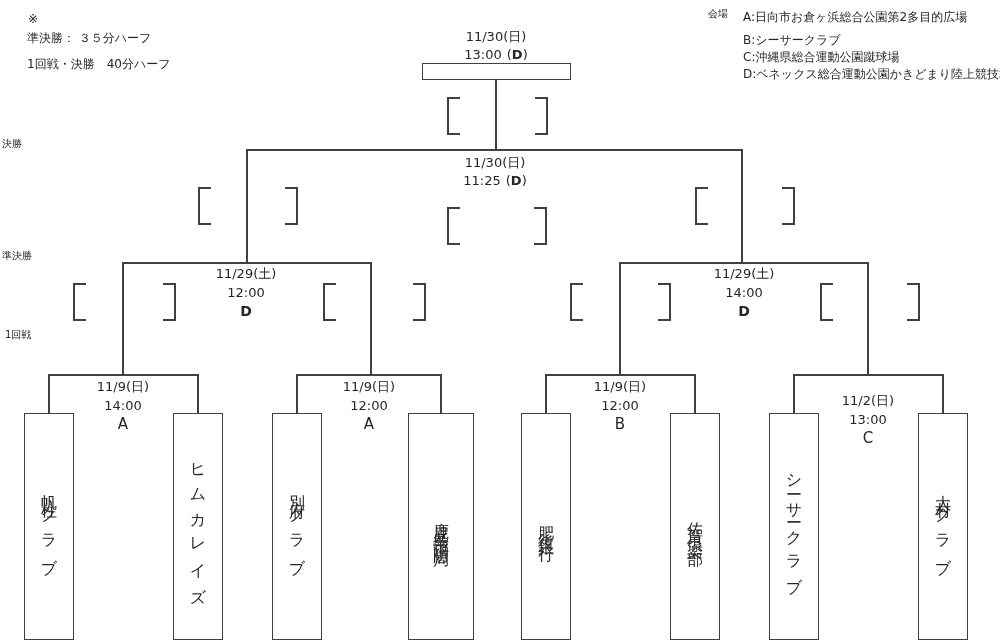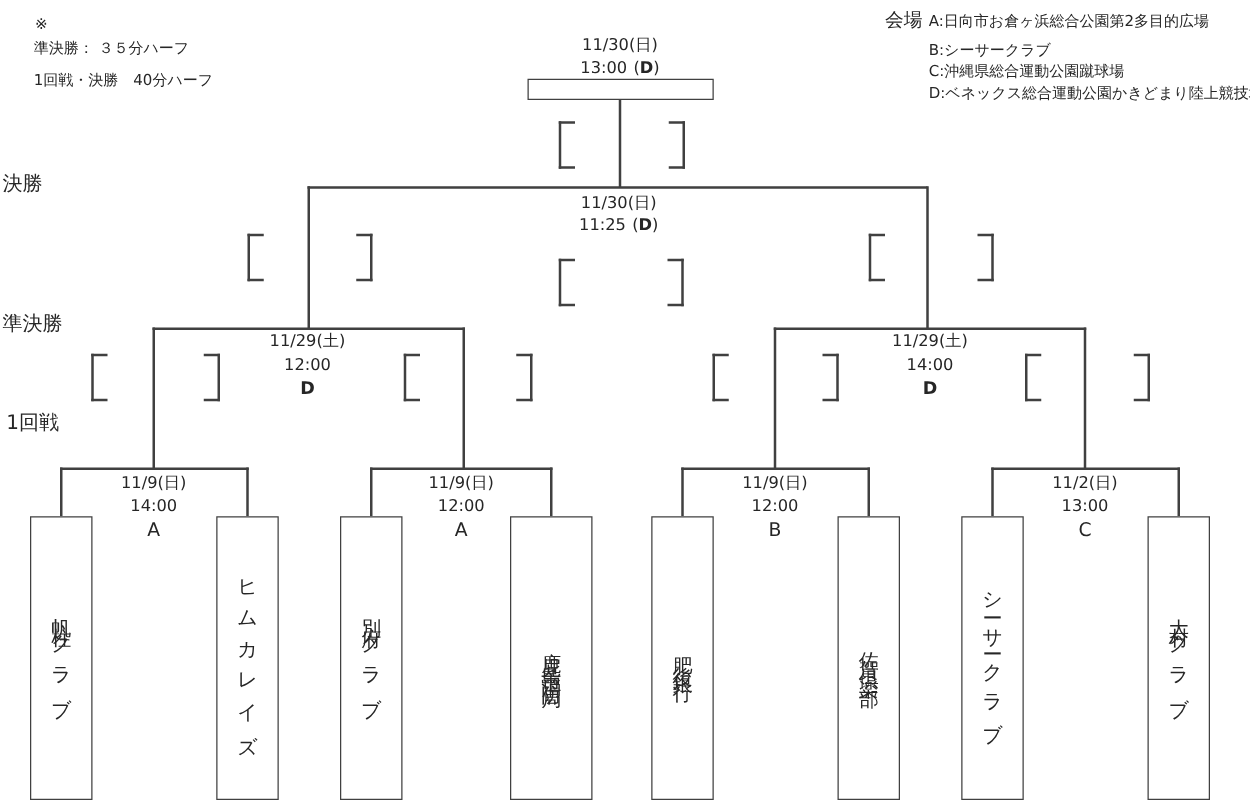--- a/index.html
+++ b/index.html
@@ -20,23 +20,23 @@
   .bracket{position:absolute;width:13px;height:38px;box-sizing:border-box;}
   .bracket.open{border-left:2px solid #404040;border-top:2px solid #404040;border-bottom:2px solid #404040;}
   .bracket.close{border-right:2px solid #404040;border-top:2px solid #404040;border-bottom:2px solid #404040;}
   .match-text{position:absolute;width:140px;text-align:center;font-size:13px;line-height:18px;}
   .match-text.r3{line-height:19px;}
   .venue-letter{font-size:15px;}
   .venue-letter.bold{font-weight:700;font-size:14px;}
   .pop{margin-left:5px;}
   .vb{font-weight:700;}
   .note{position:absolute;font-size:12px;white-space:nowrap;}
-  .round-label{position:absolute;font-size:16px;white-space:nowrap;}
+  .round-label{position:absolute;font-size:10px;white-space:nowrap;}
   .venues{position:absolute;left:708px;top:7px;display:flex;}
-  .venues .vlabel{font-size:15px;margin-right:8px;}
+  .venues .vlabel{font-size:10px;margin-right:8px;}
   .venue-item{position:absolute;left:743px;font-size:12px;white-space:nowrap;}
 </style>
 </head>
 <body>
 
 <div class="canvas">
 
   <div class="note" style="left:28px;top:12px;">※</div>
   <div class="note" style="left:27px;top:30px;">準決勝： ３５分ハーフ</div>
   <div class="note" style="left:27px;top:56px;">1回戦・決勝　40分ハーフ</div>
@@ -106,21 +106,21 @@
   <div class="match-text r3" style="left:299px;top:377px;">
     <div>11/9(日)</div>
     <div>12:00</div>
     <div class="venue-letter">A</div>
   </div>
   <div class="match-text r3" style="left:550px;top:377px;">
     <div>11/9(日)</div>
     <div>12:00</div>
     <div class="venue-letter">B</div>
   </div>
-  <div class="match-text r3" style="left:798px;top:377px;">
+  <div class="match-text r3" style="left:798px;top:391px;">
     <div>11/2(日)</div>
     <div>13:00</div>
     <div class="venue-letter">C</div>
   </div>
 
   <div class="bracket open" style="left:447px;top:97px;"></div>
   <div class="bracket close" style="left:535px;top:97px;"></div>
   <div class="bracket open" style="left:447px;top:207px;"></div>
   <div class="bracket close" style="left:534px;top:207px;"></div>
   <div class="bracket open" style="left:198px;top:187px;"></div>

